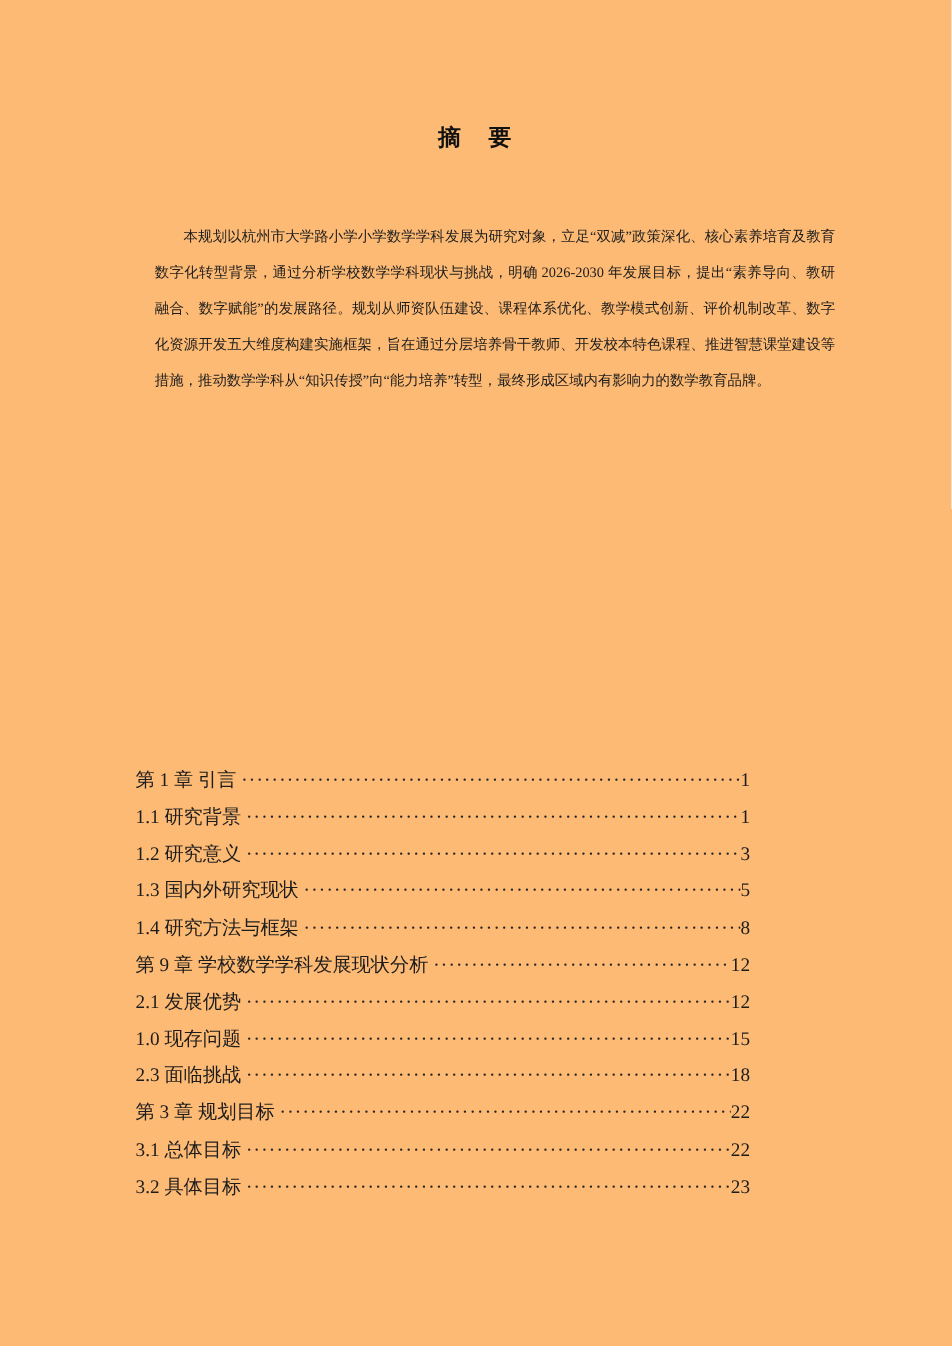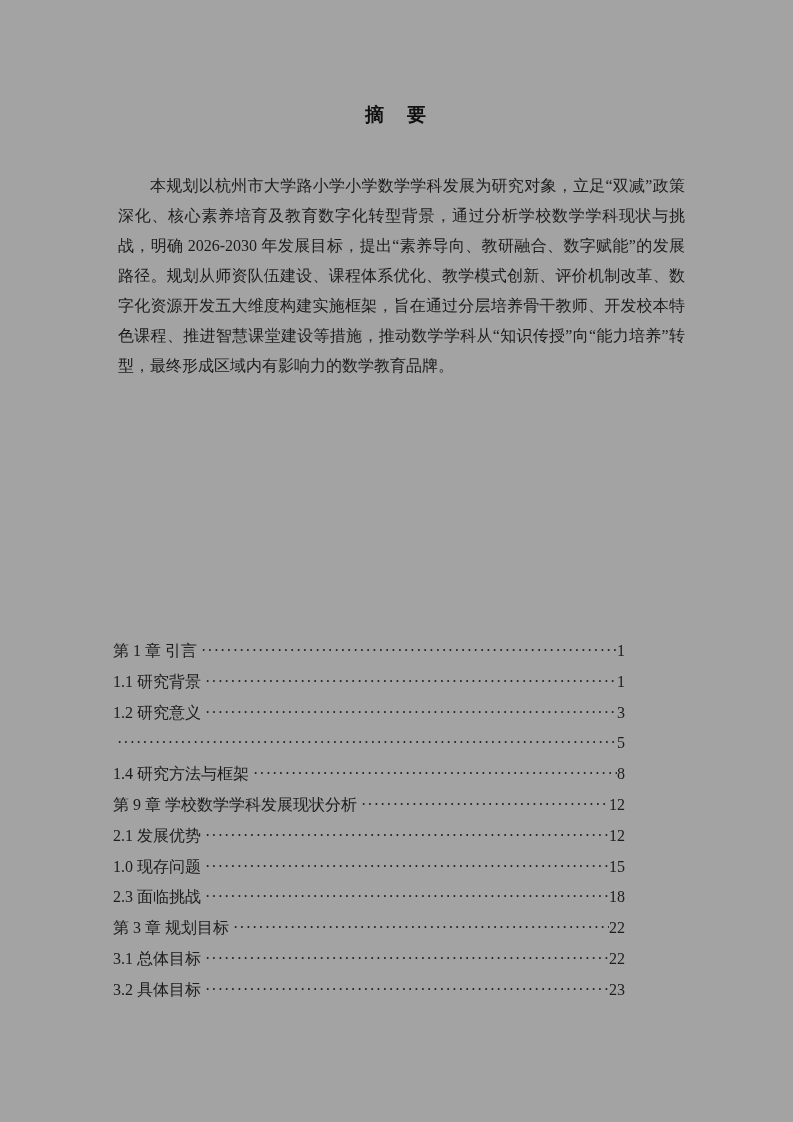--- a/index.html
+++ b/index.html
@@ -5,21 +5,21 @@
   html, body {
     margin: 0;
     padding: 0;
     background: #ffffff;
   }
   .page {
     position: relative;
     width: 793px;
     height: 1122px;
     margin: 0 auto;
-    background: #a3a3a3;
+    background: #fdba74;
     font-family: "Liberation Serif", "DejaVu Serif", serif;
     color: #1c1c1c;
     overflow: hidden;
   }
   .section-title {
     position: absolute;
     left: 0;
     width: 100%;
     text-align: center;
     font-size: 19px;
@@ -27,22 +27,22 @@
     letter-spacing: 2px;
     color: #111111;
   }
   .abstract-title { top: 102px; }
   .toc-title { top: 577px; }
   .abstract-paragraph {
     position: absolute;
     top: 166px;
     left: 113px;
     width: 567px;
-    margin: 5px;
-    font-size: 16px;
+    margin: 16px;
+    font-size: 12px;
     line-height: 30px;
     text-align: justify;
     text-indent: 2em;
     color: #1c1c1c;
   }
   .toc-list {
     position: absolute;
     top: 636px;
     left: 113px;
     width: 512px;
@@ -92,20 +92,21 @@
         <span class="toc-label">1.1 研究背景</span>
         <span class="toc-leader">········································································································································································································</span>
         <span class="toc-page">1</span>
       </div>
       <div class="toc-row section">
         <span class="toc-label">1.2 研究意义</span>
         <span class="toc-leader">········································································································································································································</span>
         <span class="toc-page">3</span>
       </div>
       <div class="toc-row section">
+        <span class="toc-label">1.3 国内外研究现状</span>
         <span class="toc-leader">········································································································································································································</span>
         <span class="toc-page">5</span>
       </div>
       <div class="toc-row section">
         <span class="toc-label">1.4 研究方法与框架</span>
         <span class="toc-leader">········································································································································································································</span>
         <span class="toc-page">8</span>
       </div>
       <div class="toc-row chapter">
         <span class="toc-label">第 9 章 学校数学学科发展现状分析</span>

